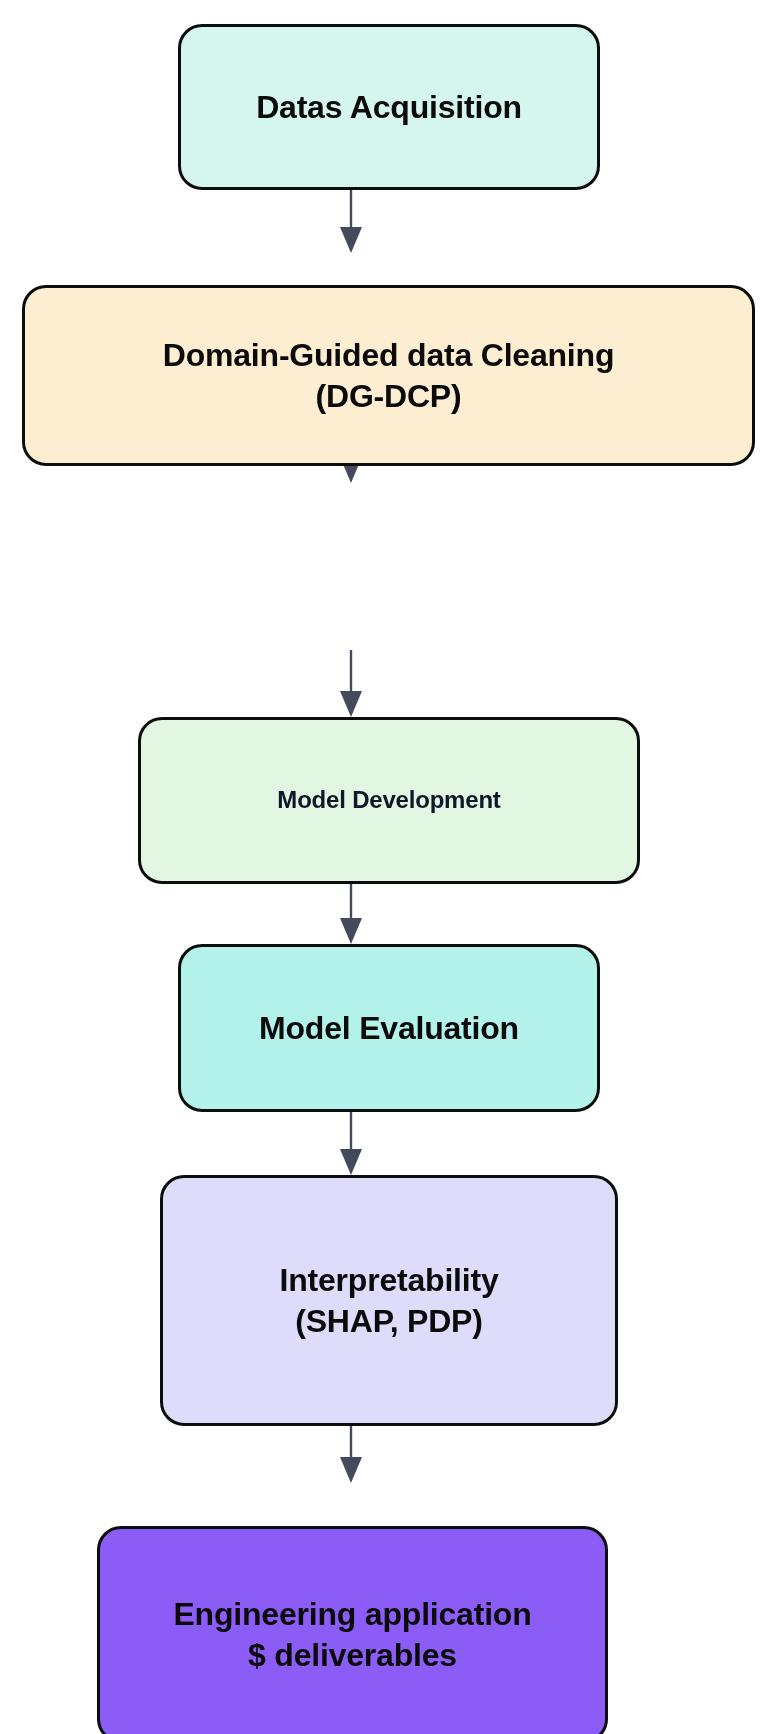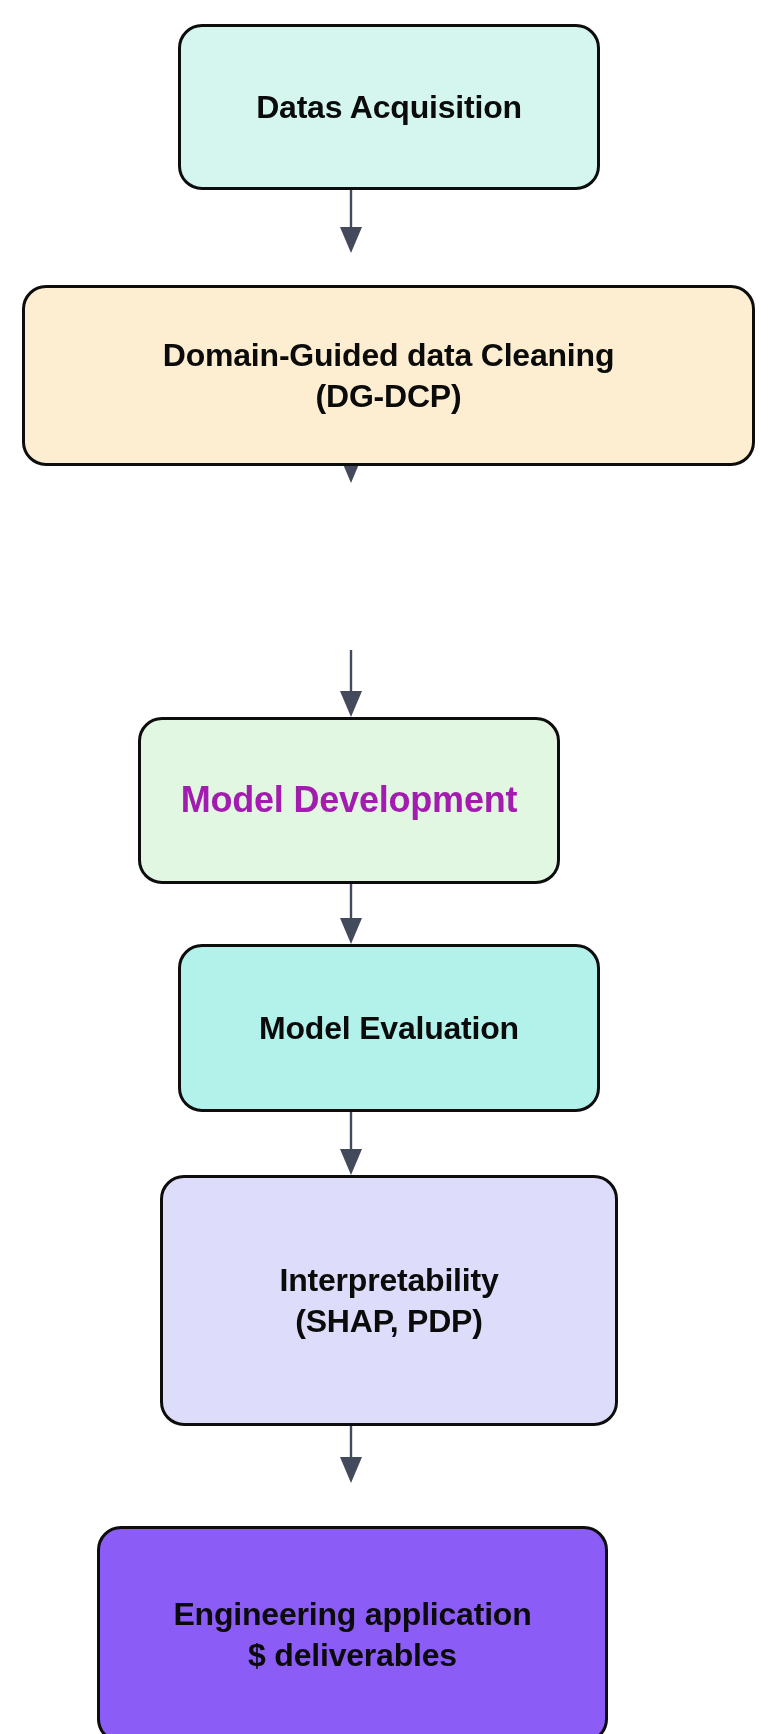--- a/index.html
+++ b/index.html
@@ -73,21 +73,21 @@
   <div class="flow-node" style="left: 178px; top: 24px; width: 422px; height: 166px; background: rgb(213, 246, 239); font-size: 32px; border-color: rgb(13, 13, 13); color: rgb(11, 11, 11);">
     <span class="node-label">Datas Acquisition</span>
   </div>
 
   <div class="flow-node" style="left: 22px; top: 253px; width: 733px; height: 181px; background: rgb(253, 238, 210); font-size: 32px; border-color: rgb(13, 13, 13); color: rgb(11, 11, 11); margin-top: 32px;">
     <span class="node-label">Domain-Guided data Cleaning
 (DG-DCP)</span>
   </div>
 
 
-  <div class="flow-node" style="left: 138px; top: 717px; width: 422px; height: 167px; background: rgb(226, 247, 226); font-size: 36px; border-color: rgb(13, 13, 13); color: #a21caf;">
+  <div class="flow-node" style="left: 138px; top: 717px; width: 502px; height: 167px; background: rgb(226, 247, 226); font-size: 24px; border-color: rgb(13, 13, 13); color: #0f172a;">
     <span class="node-label">Model Development</span>
   </div>
 
   <div class="flow-node" style="left: 178px; top: 944px; width: 422px; height: 168px; background: rgb(178, 242, 234); font-size: 32px; border-color: rgb(13, 13, 13); color: rgb(11, 11, 11);">
     <span class="node-label">Model Evaluation</span>
   </div>
 
   <div class="flow-node" style="left: 160px; top: 1175px; width: 458px; height: 251px; background: rgb(221, 221, 251); font-size: 32px; border-color: rgb(13, 13, 13); color: rgb(11, 11, 11);">
     <span class="node-label">Interpretability
 (SHAP, PDP)</span>

